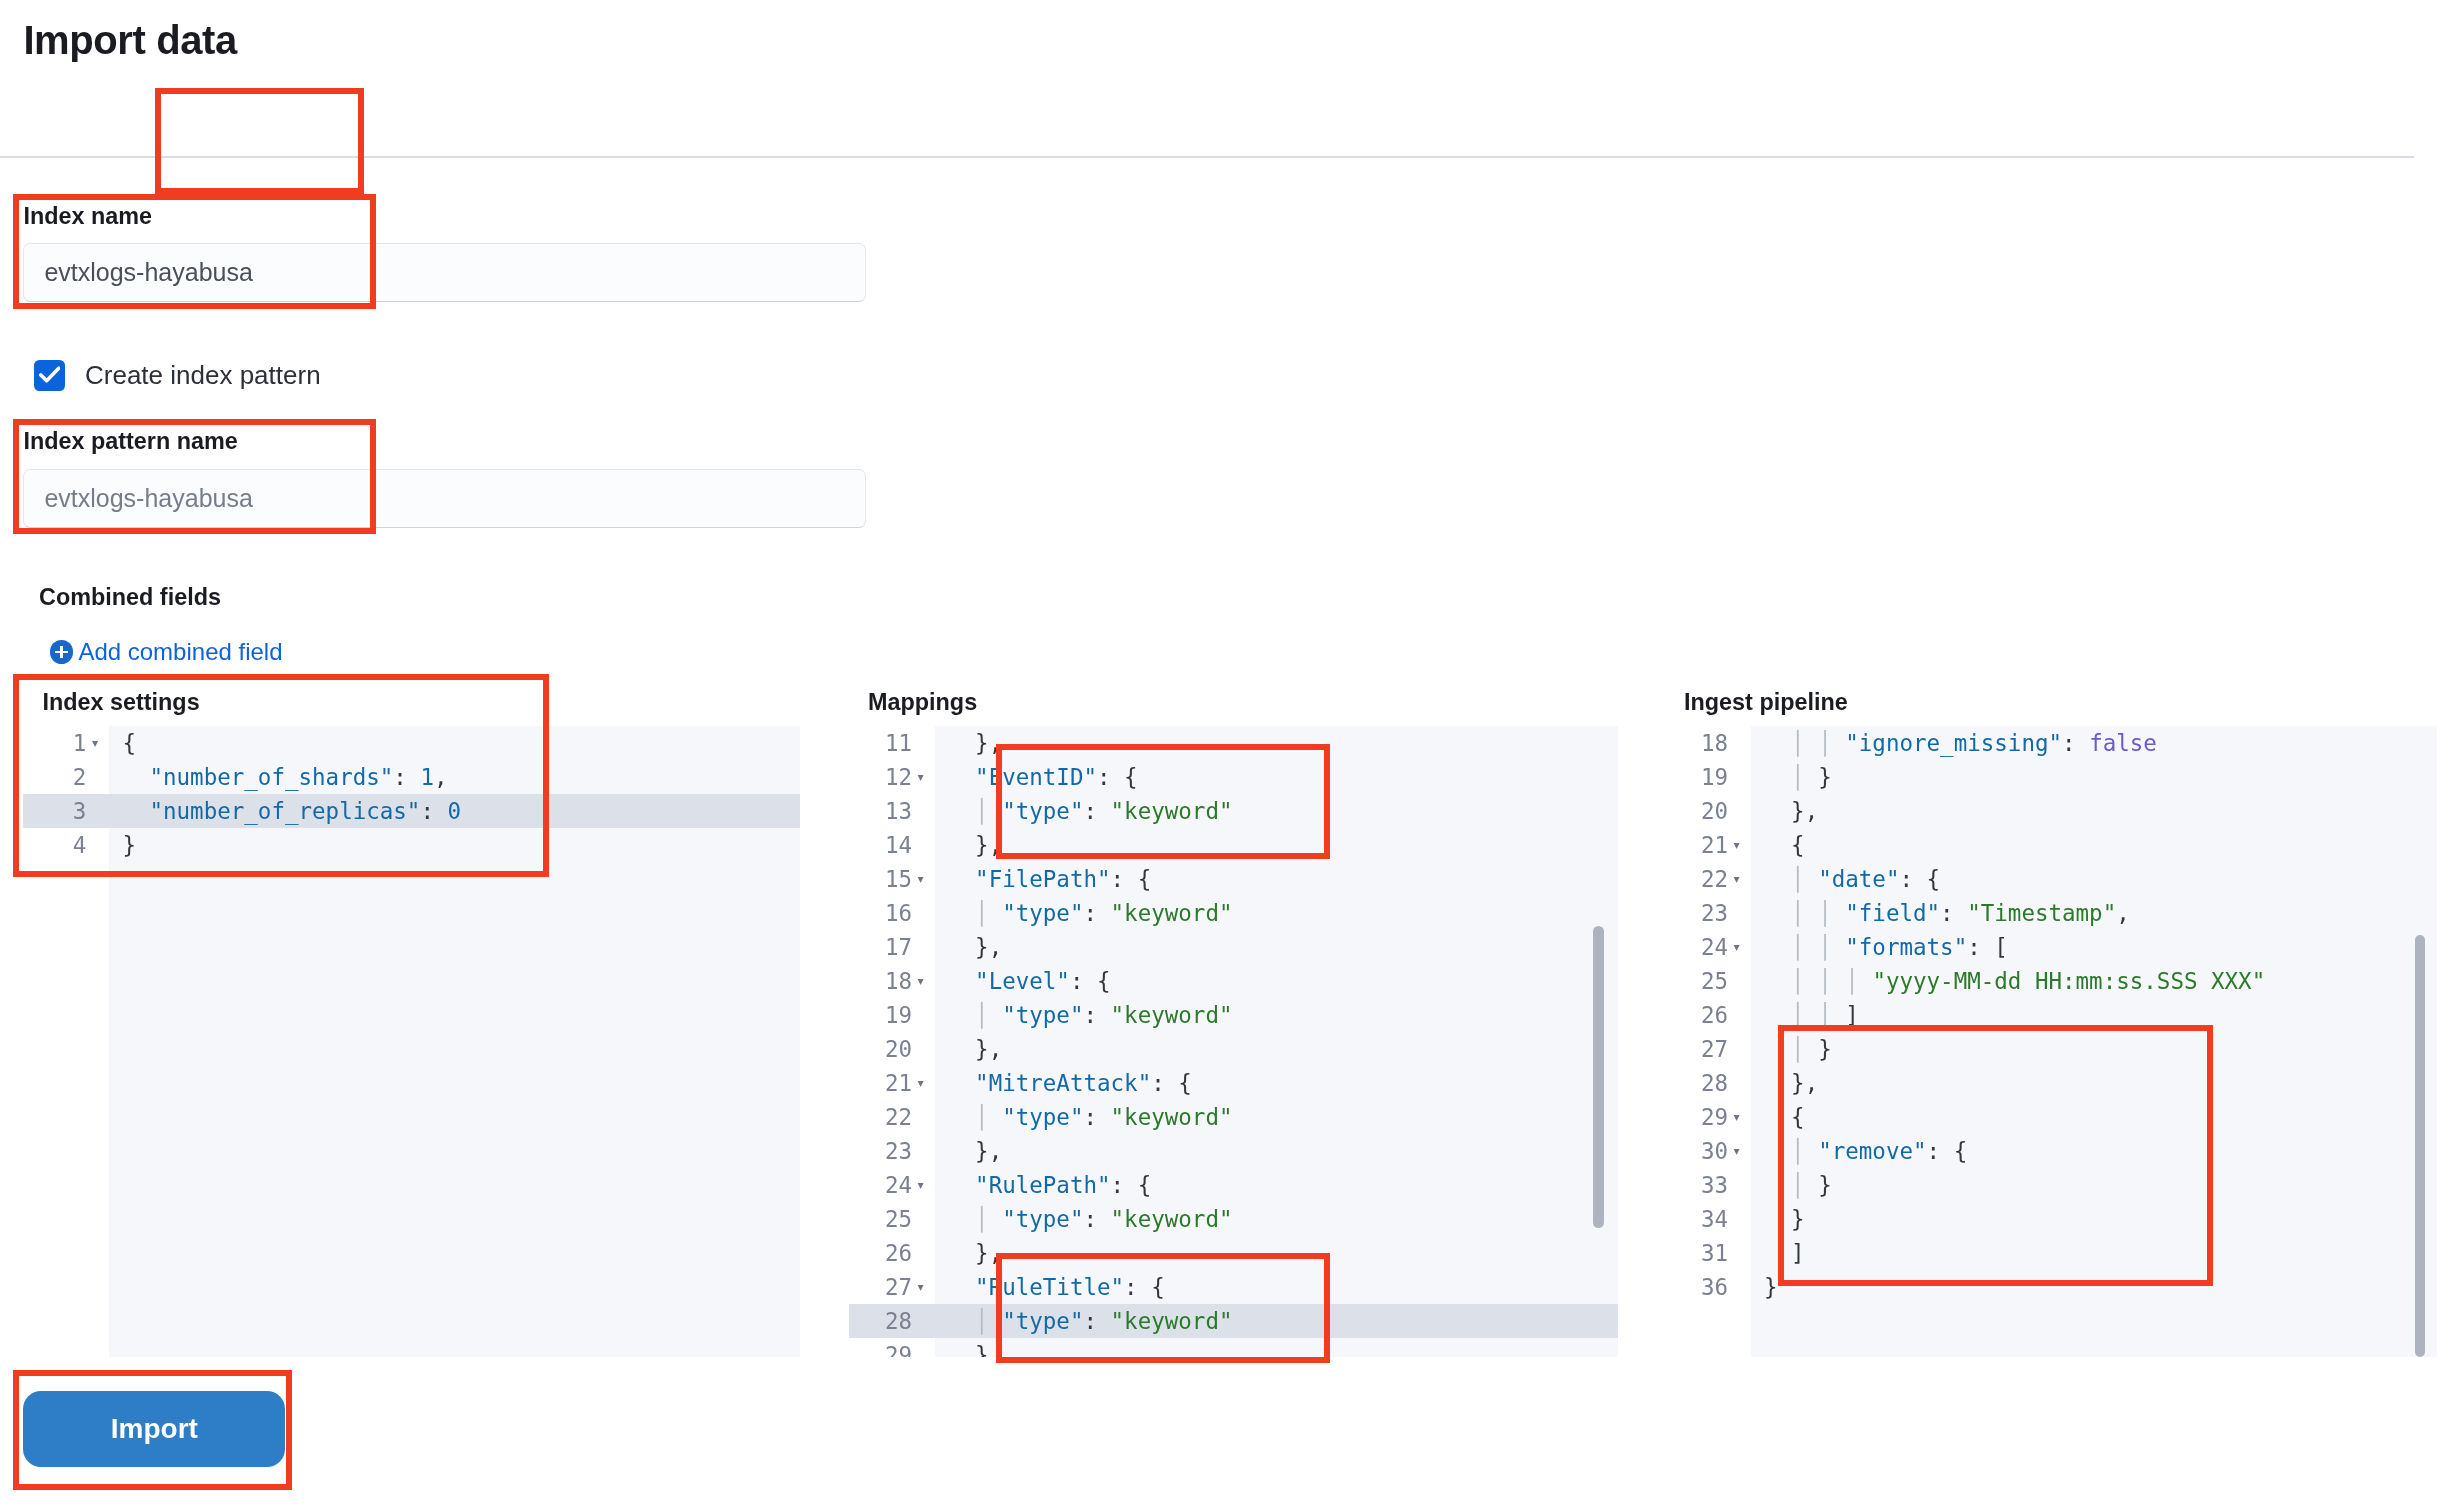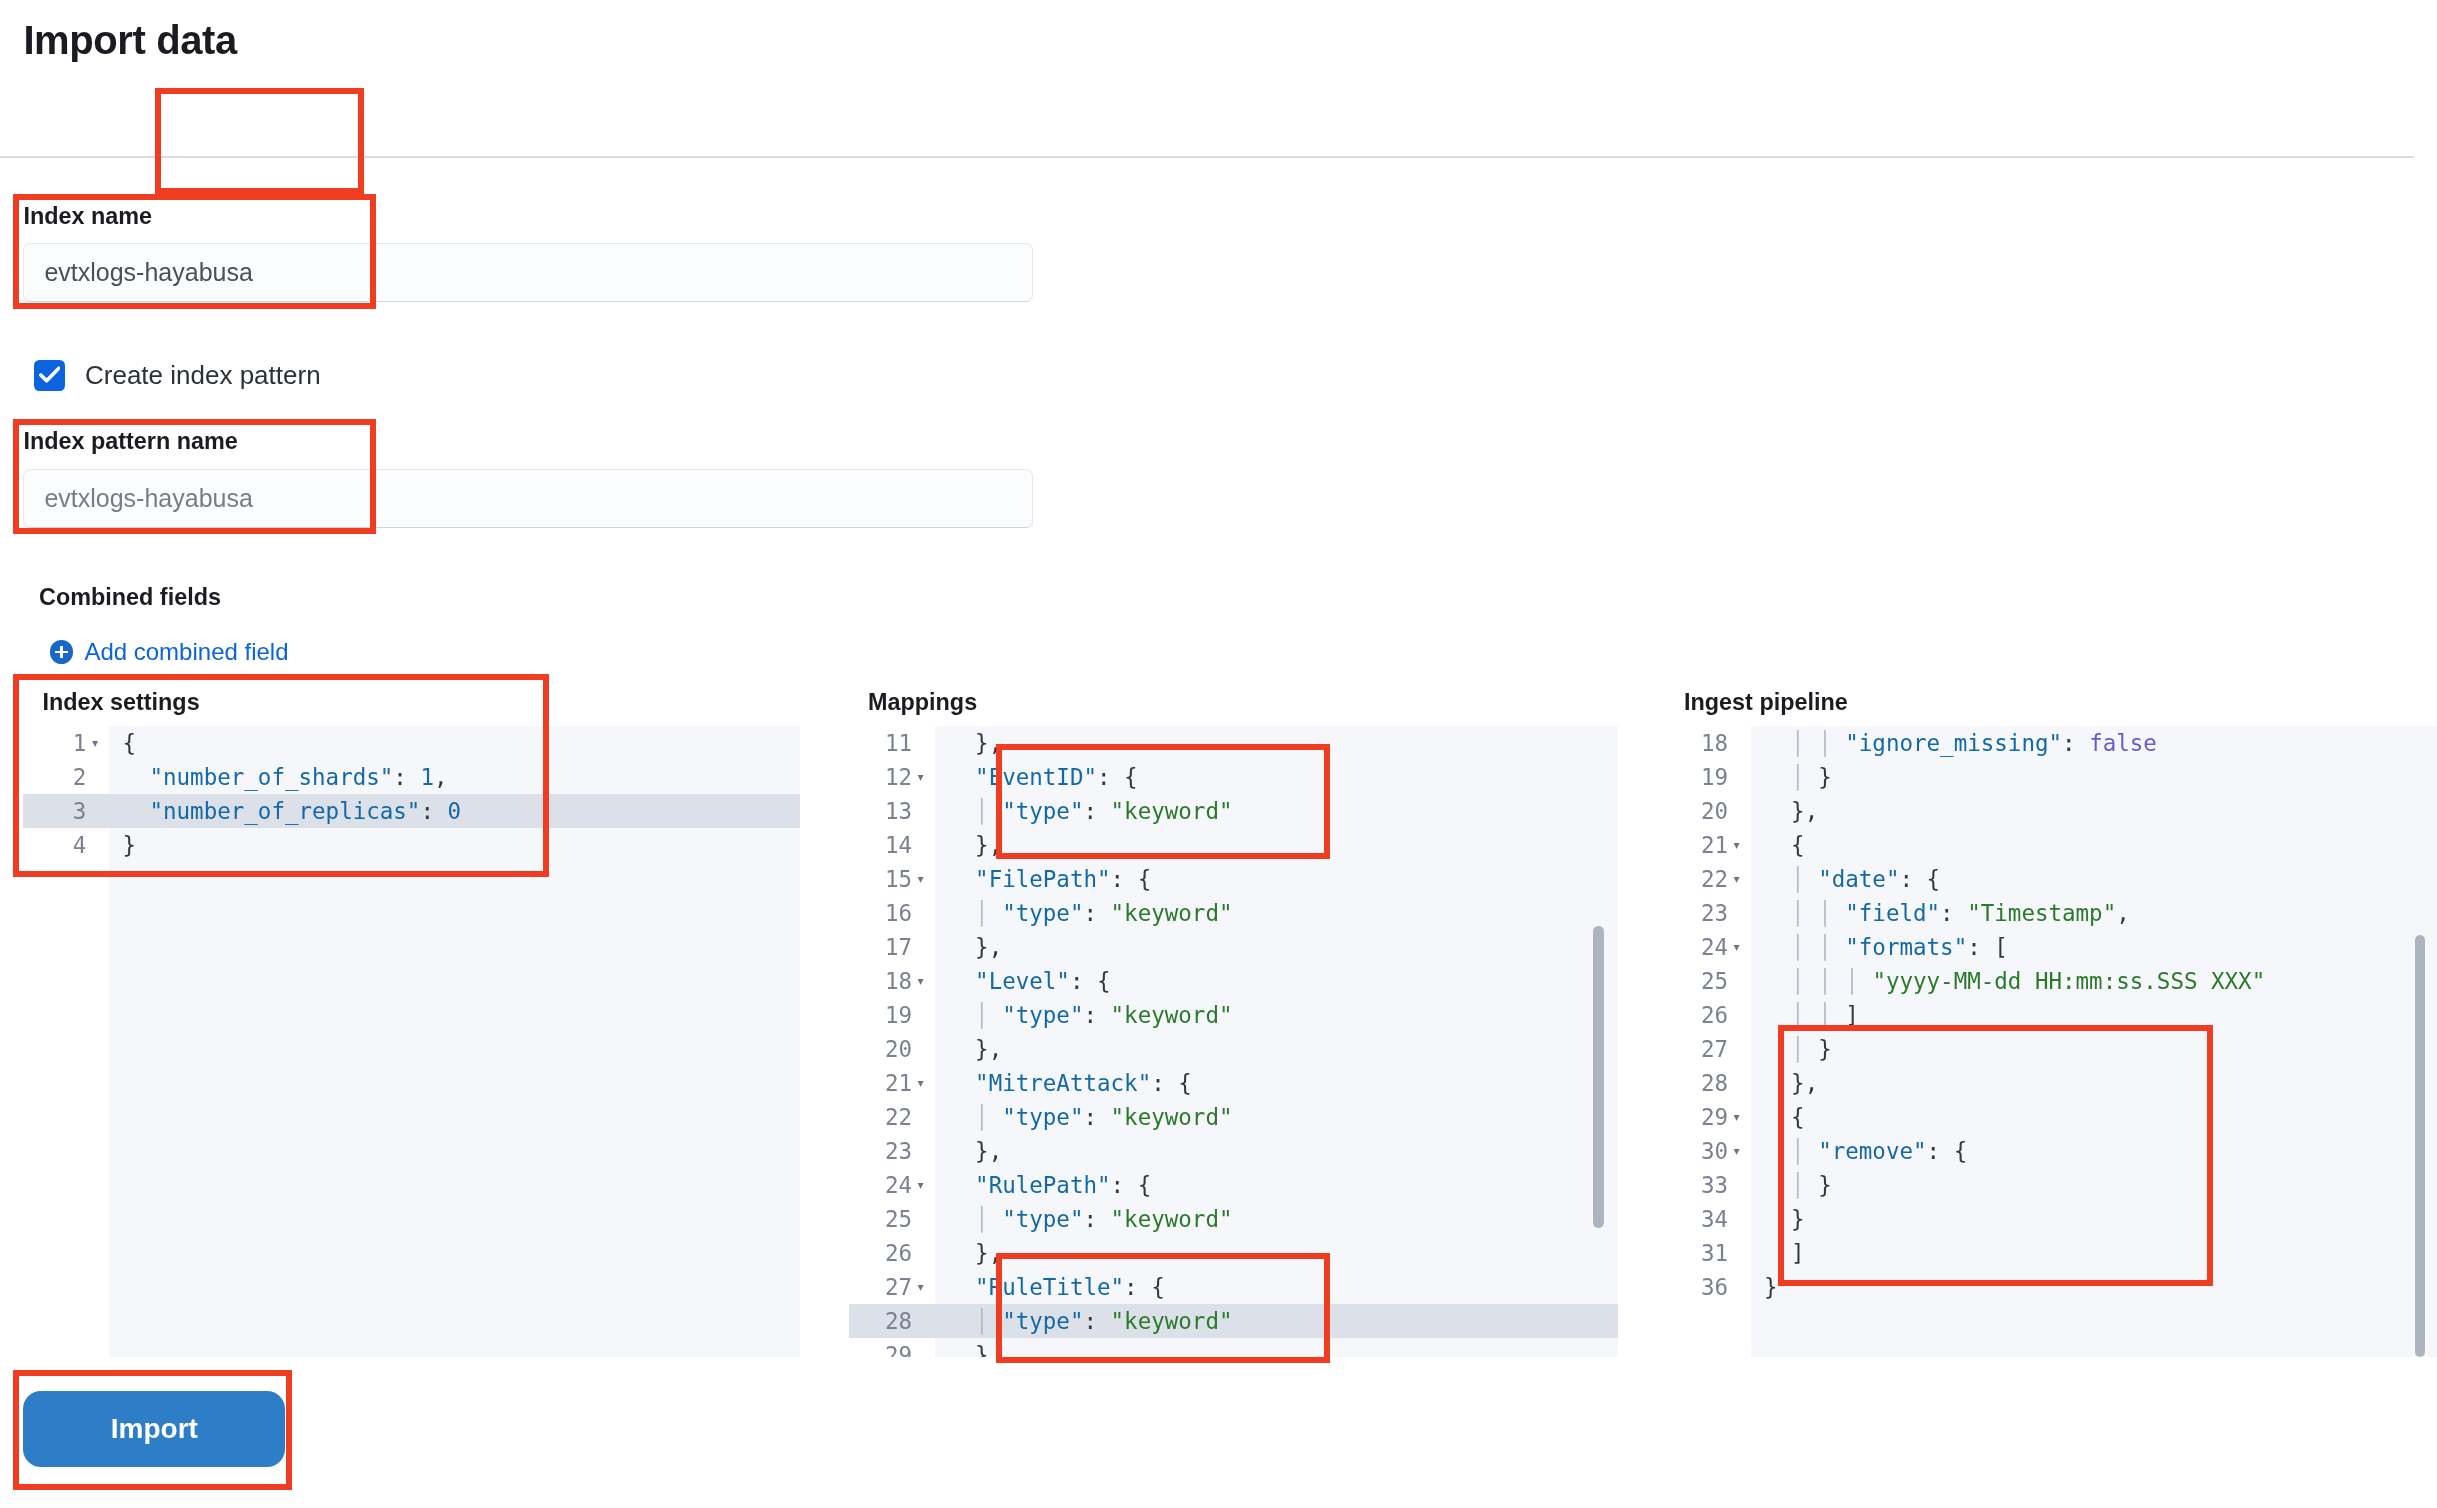--- a/index.html
+++ b/index.html
@@ -39,21 +39,21 @@
     background: #d8dce4;
   }
 
   
   .field-label {
     font-size: 23.4px; font-weight: 700; color: #1a1c21;
   }
 
   .text-input {
     box-sizing: border-box;
-    width: 1010px; height: 59px;
+    width: 843px; height: 59px;
     background: #fbfcfe;
     border: 0.9px solid #e3e6ed;
     border-bottom-color: #cfd4de;
     border-radius: 7.2px;
     padding: 0 20px;
     font-family: "Liberation Sans", sans-serif;
     font-size: 25px;
     color: #4a4f58;
     outline: none;
   }
@@ -70,21 +70,21 @@
   .cbox svg { position: absolute; left: 4.5px; top: 5.4px; }
   .cbox-label { font-size: 26px; color: #2c3038; }
 
   
   .combined-title {
     position: absolute; left: 39px; top: 584px;
     font-size: 23.4px; font-weight: 700; color: #1a1c21;
   }
   .add-combined {
     position: absolute; left: 50px; top: 638px;
-    display: flex; align-items: center; gap: 11px;
+    display: flex; align-items: center; gap: 5px;
     color: #0b64dd; font-size: 24px; font-weight: 400; cursor: pointer;
   }
   .plus-ico {
     width: 23.4px; height: 23.4px; border-radius: 50%;
     background: #1868c9; position: relative; flex: none;
   }
   .plus-ico::before, .plus-ico::after {
     content: ""; position: absolute; background: #fff;
   }
   .plus-ico::before { left: 5.4px; top: 10.3px; width: 12.6px; height: 2.7px; }

